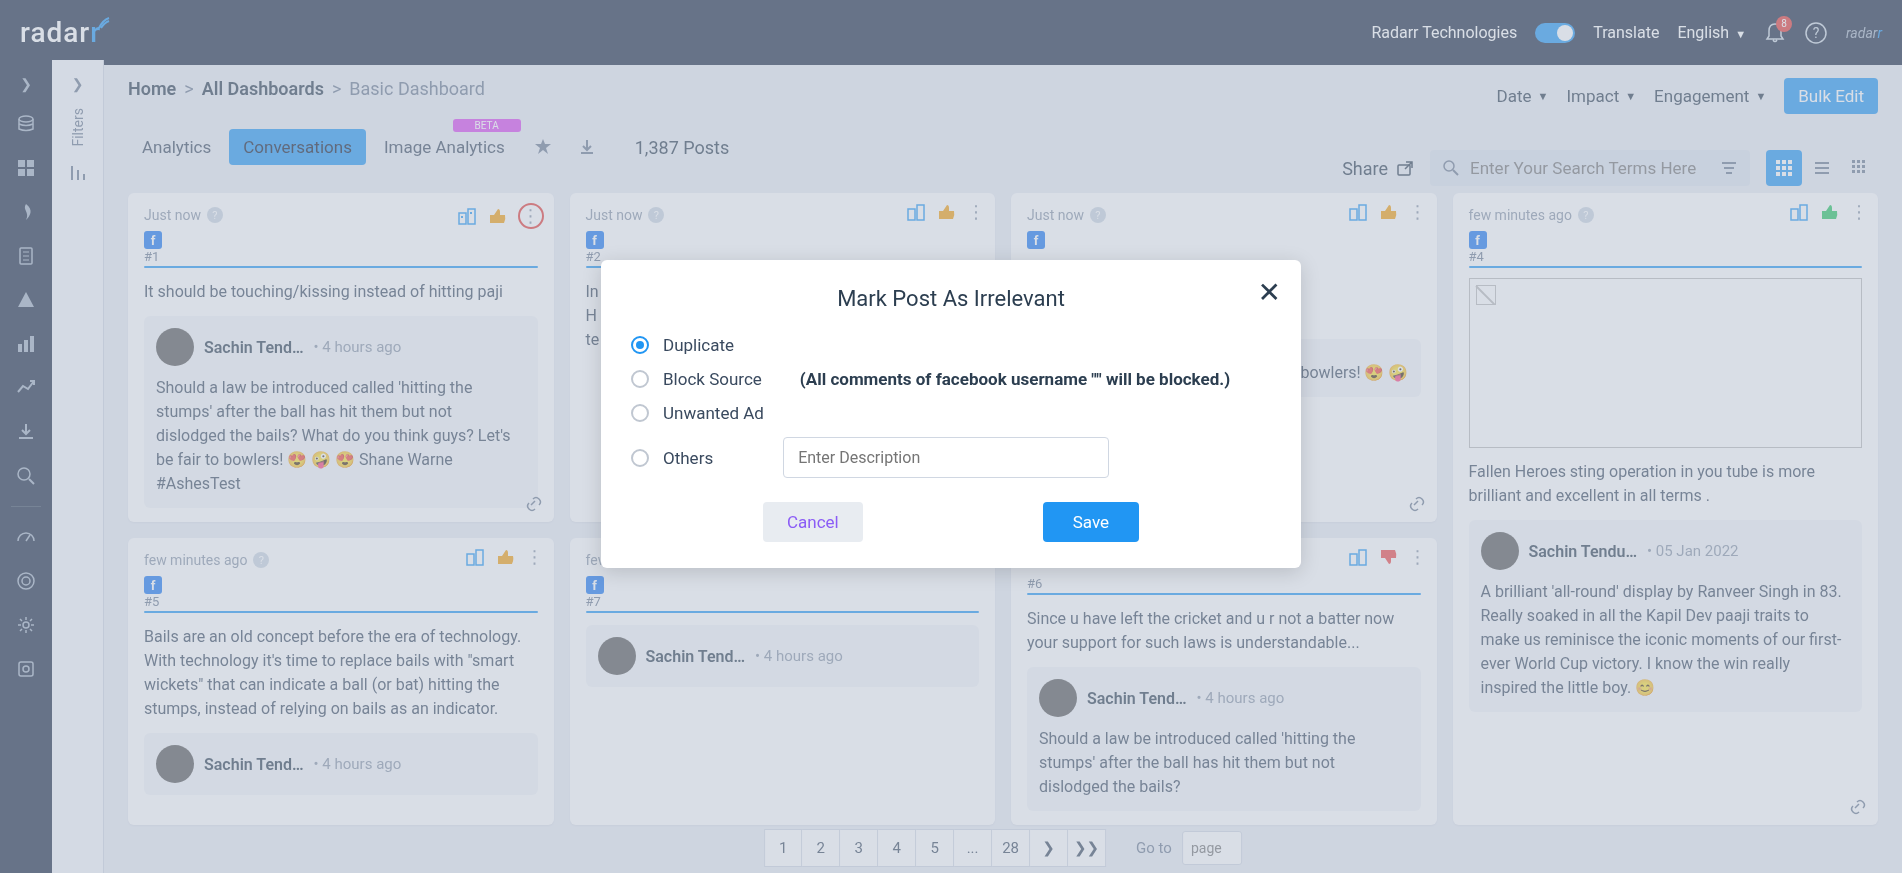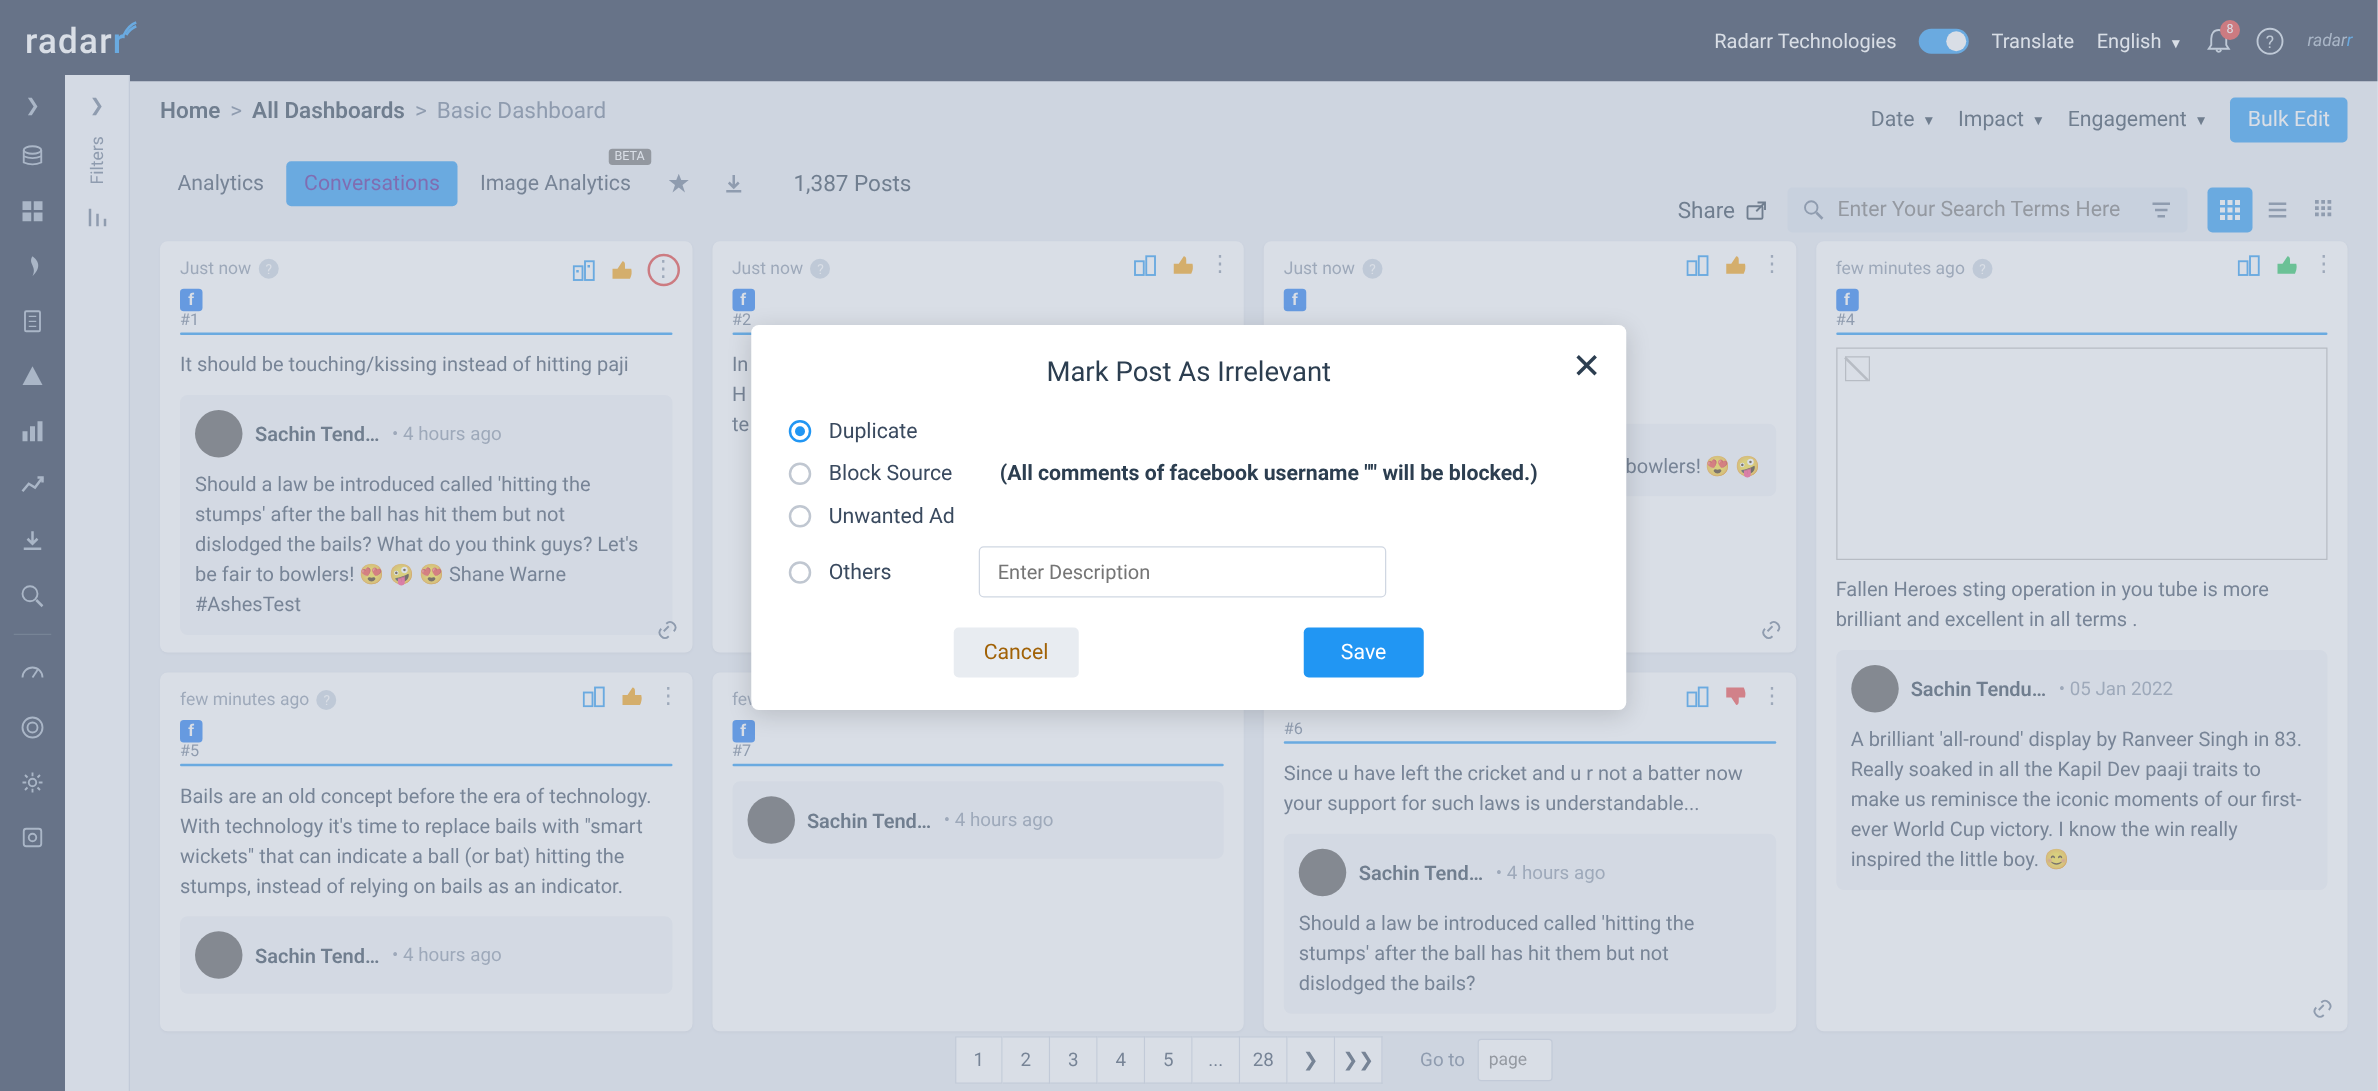--- a/index.html
+++ b/index.html
@@ -34,22 +34,22 @@
 .breadcrumb .sep { color: #6b7a90; }
 .breadcrumb .current { color: #6b7a90; font-weight: 400; }
 
 .topbar-right { position: absolute; right: 24px; top: 18px; display: flex; align-items: center; gap: 18px; font-size: 17px; color: #2c3e50; }
 .dropdown-btn { display: flex; align-items: center; gap: 4px; cursor: pointer; }
 .bulk-edit { background: #2196f3; color: #fff; padding: 8px 14px; border-radius: 4px; cursor: pointer; font-size: 17px; }
 
 
 .tabs-row { margin-top: 28px; display: flex; align-items: center; gap: 4px; }
 .tab { padding: 8px 14px; border-radius: 4px; font-size: 17px; color: #3a4a5f; cursor: pointer; position: relative; }
-.tab.active { background: #2196f3; color: #4c1d95; }
-.beta-badge { position: absolute; top: -10px; right: -2px; background: #737373; color: #fff; font-size: 10px; padding: 1px 5px; border-radius: 3px; }
+.tab.active { background: #2196f3; color: #0f172a; }
+.beta-badge { position: absolute; top: -10px; right: -2px; background: #d946ef; color: #fff; font-size: 10px; padding: 1px 22px; border-radius: 3px; }
 .icon-btn { width: 40px; height: 40px; display: flex; align-items: center; justify-content: center; color: #6b7a90; cursor: pointer; }
 .post-count { margin-left: 24px; font-size: 18px; color: #2c3e50; }
 
 .tabs-right { position: absolute; right: 24px; top: 90px; display: flex; align-items: center; gap: 16px; }
 .share-btn { display: flex; align-items: center; gap: 8px; font-size: 18px; color: #2c3e50; cursor: pointer; }
 .search-box { background: #dde4ee; border-radius: 4px; padding: 8px 12px; display: flex; align-items: center; gap: 10px; width: 320px; }
 .search-box input { background: transparent; border: none; outline: none; font-size: 17px; flex: 1; color: #000000; }
 .view-toggles { display: flex; gap: 2px; }
 .view-toggle { width: 36px; height: 36px; display: flex; align-items: center; justify-content: center; border-radius: 4px; cursor: pointer; color: #6b7a90; }
 .view-toggle.active { background: #2196f3; color: #fff; }
@@ -95,21 +95,21 @@
 .modal { background: #fff; border-radius: 6px; width: 700px; padding: 26px 30px; position: relative; box-shadow: 0 4px 20px rgba(0,0,0,0.15); }
 .modal-close { position: absolute; top: 16px; right: 20px; font-size: 28px; cursor: pointer; color: #2c3e50; }
 .modal-title { text-align: center; font-size: 22px; color: #2c3e50; margin-bottom: 24px; }
 .radio-row { display: flex; align-items: center; gap: 14px; margin-bottom: 14px; font-size: 17px; color: #3a4a5f; }
 .radio { width: 18px; height: 18px; border: 2px solid #c0c7d1; border-radius: 50%; position: relative; flex-shrink: 0; }
 .radio.checked { border-color: #2196f3; }
 .radio.checked::after { content: ''; position: absolute; inset: 3px; background: #2196f3; border-radius: 50%; }
 .block-note { font-weight: 700; color: #2c3e50; }
 .desc-input { border: 1px solid #d0d7e2; border-radius: 4px; padding: 10px 14px; font-size: 16px; width: 326px; }
 .modal-btns { display: flex; justify-content: center; gap: 180px; margin-top: 24px; }
-.btn-cancel { background: #e8ecf1; color: #a16207; padding: 10px 24px; border-radius: 4px; border: none; font-size: 17px; cursor: pointer; }
+.btn-cancel { background: #e8ecf1; color: #8b5cf6; padding: 10px 24px; border-radius: 4px; border: none; font-size: 17px; cursor: pointer; }
 .btn-save { background: #2196f3; color: #fff; padding: 10px 30px; border-radius: 4px; border: none; font-size: 17px; cursor: pointer; }
 
 .caret-down { font-size: 11px; margin-left: 2px; }
 svg { display: block; }
 </style>
 </head>
 <body>
 
 <div class="topnav">
   <div class="logo">

